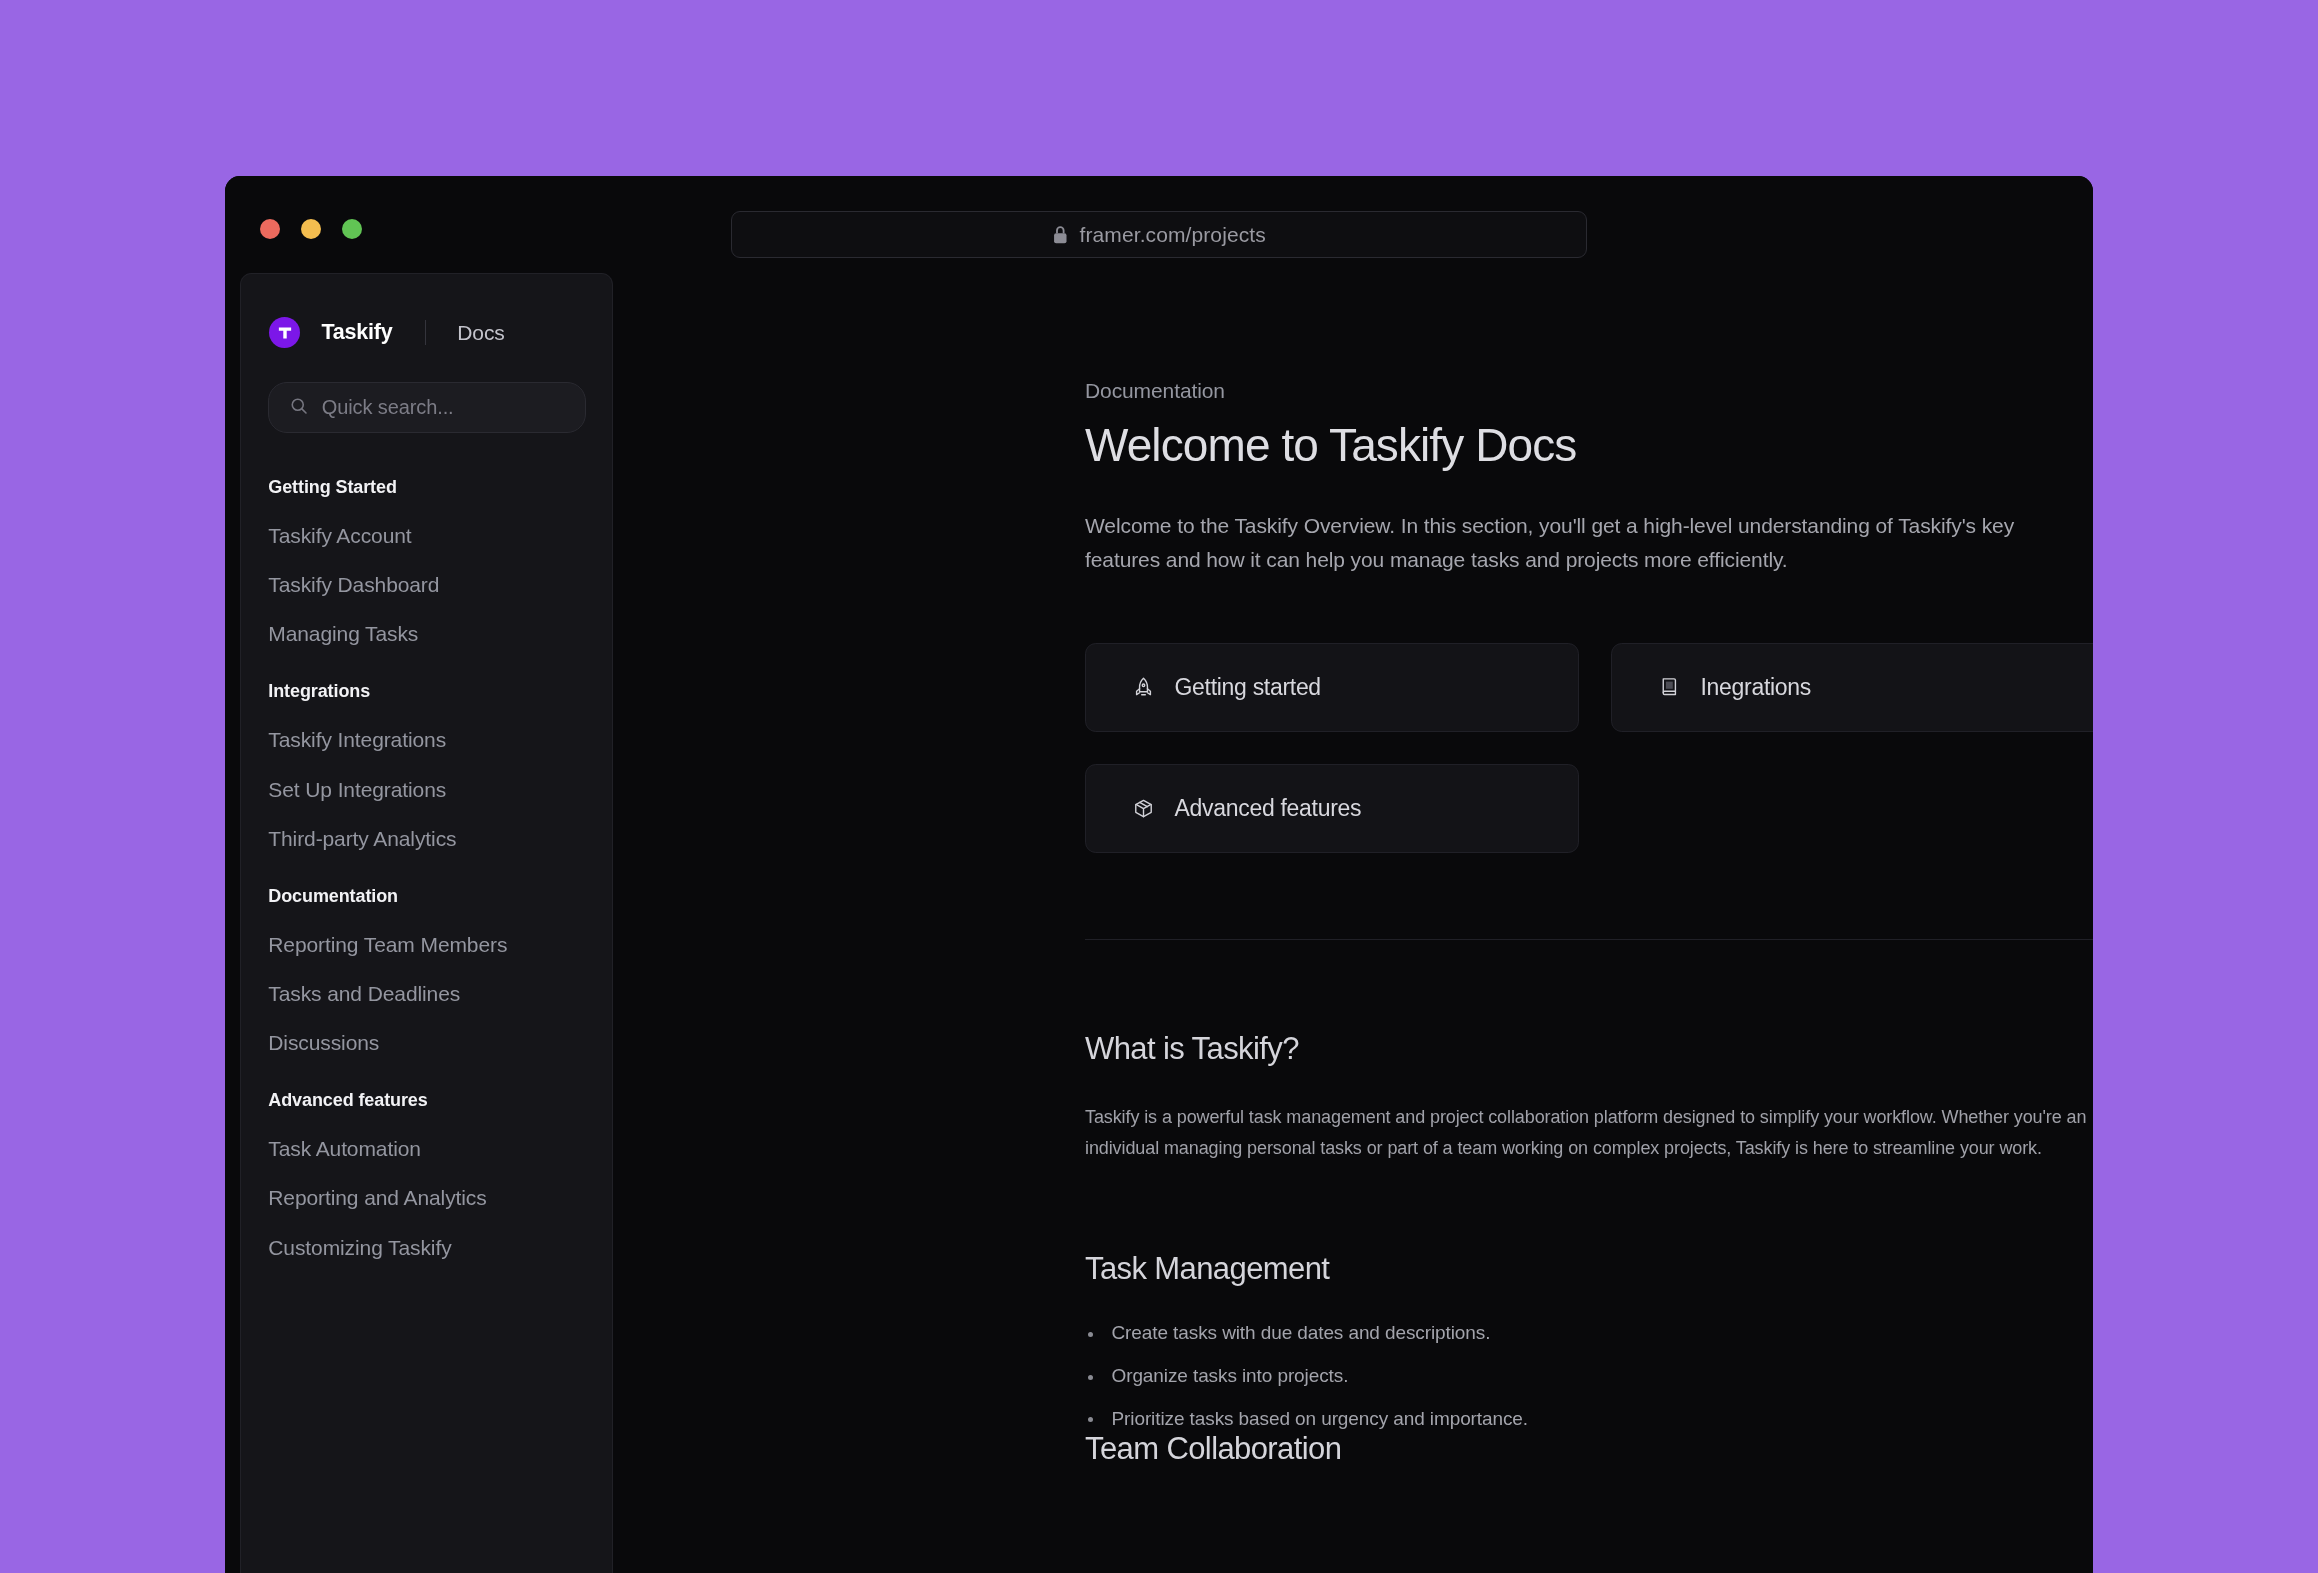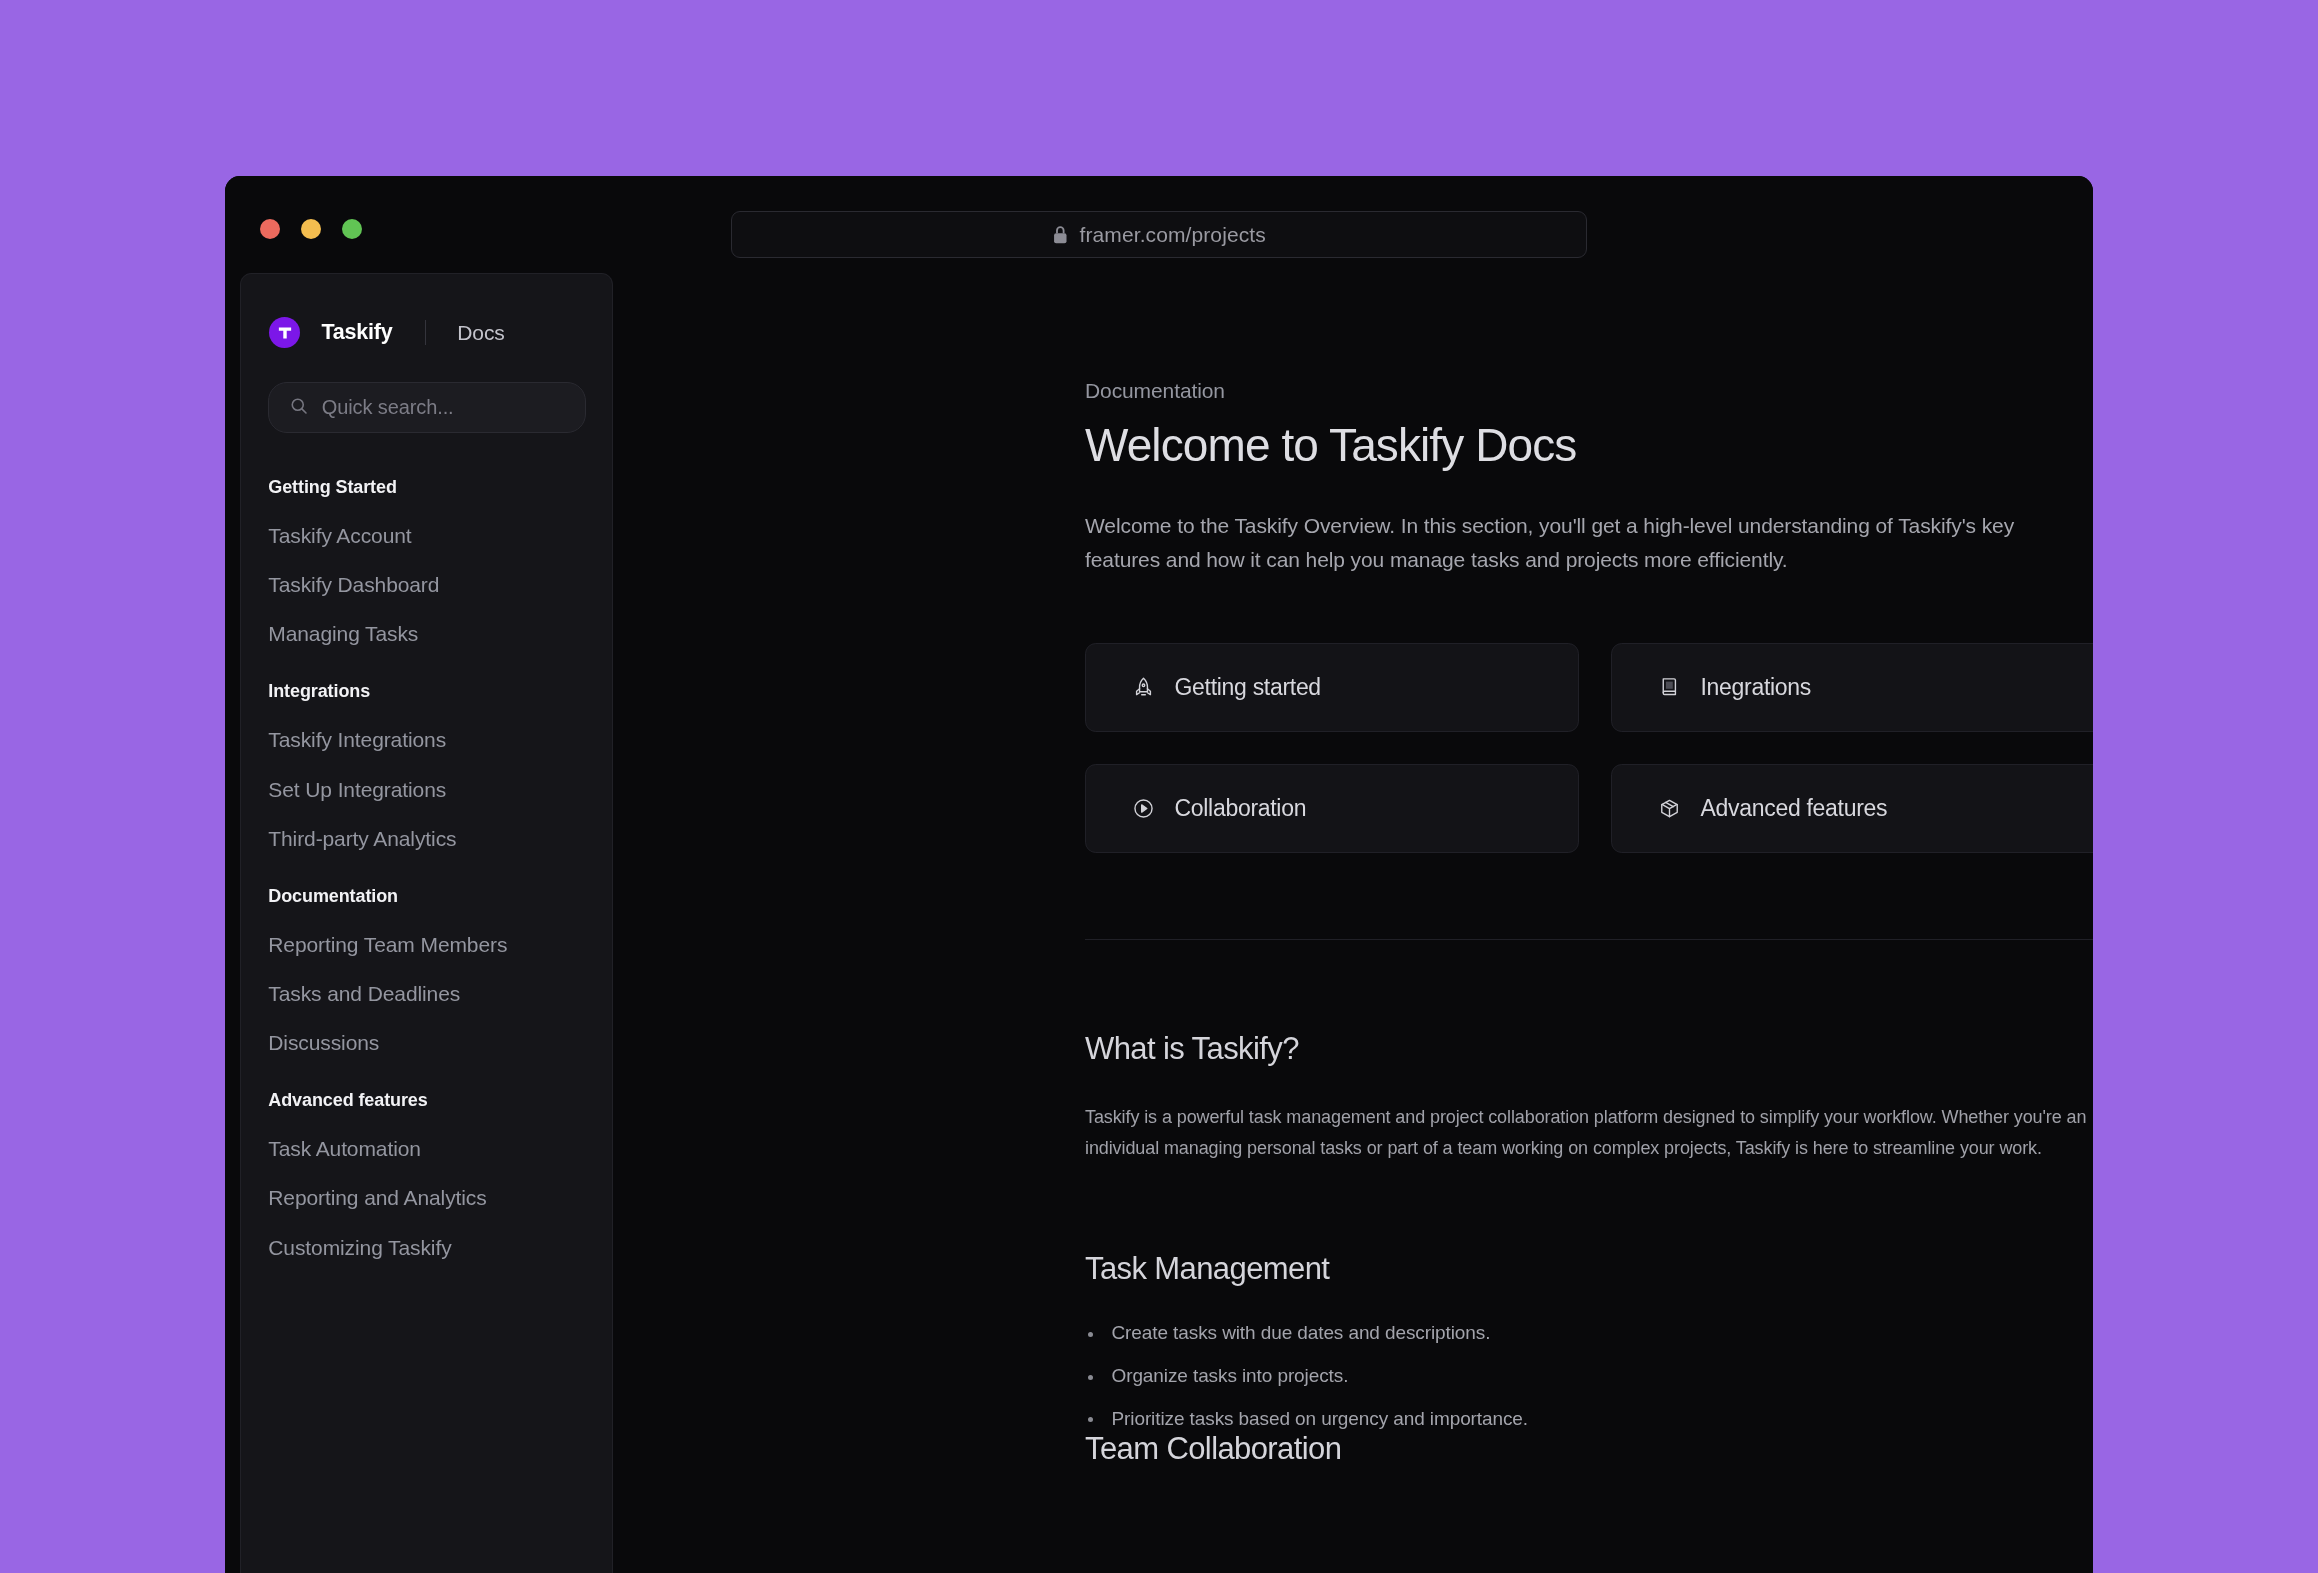--- a/index.html
+++ b/index.html
@@ -425,29 +425,20 @@
             <span class="card-icon">
               <svg width="23" height="23" viewBox="0 0 28 28" fill="none" stroke="#D2D2D8" stroke-width="1.7" stroke-linecap="round" stroke-linejoin="round">
                 <path d="M6.4 3.5h13.2a1.6 1.6 0 0 1 1.6 1.6v17.4H8a1.6 1.6 0 0 1-1.6-1.6V3.5Z"></path>
                 <path d="M6.4 20.1a1.6 1.6 0 0 1 1.6-1.6h13.2"></path>
                 <path d="M9.6 6.8h8.4v8.8H9.6z" fill="#4D4D55" stroke="none"></path>
               </svg>
             </span>
             <span class="card-label">Inegrations</span>
           </div>
 
-          <div class="card">
-            <span class="card-icon">
-              <svg width="23" height="23" viewBox="0 0 28 28" fill="none" stroke="#D2D2D8" stroke-width="1.7" stroke-linecap="round" stroke-linejoin="round">
-                <circle cx="14" cy="14" r="10.4"></circle>
-                <path d="M11.8 9.6 18 14l-6.2 4.4V9.6Z" fill="#D2D2D8"></path>
-              </svg>
-            </span>
-            <span class="card-label">Collaboration</span>
-          </div>
 
           <div class="card">
             <span class="card-icon">
               <svg width="23" height="23" viewBox="0 0 28 28" fill="none" stroke="#D2D2D8" stroke-width="1.7" stroke-linecap="round" stroke-linejoin="round">
                 <path d="M23.4 18.7V9.3L14 4.1 4.6 9.3v9.4L14 23.9l9.4-5.2Z"></path>
                 <path d="M4.9 9.1 14 14.1l9.1-5M14 24V14.1"></path>
                 <path d="M9.3 6.6 18.6 11.8"></path>
               </svg>
             </span>
             <span class="card-label">Advanced features</span>

